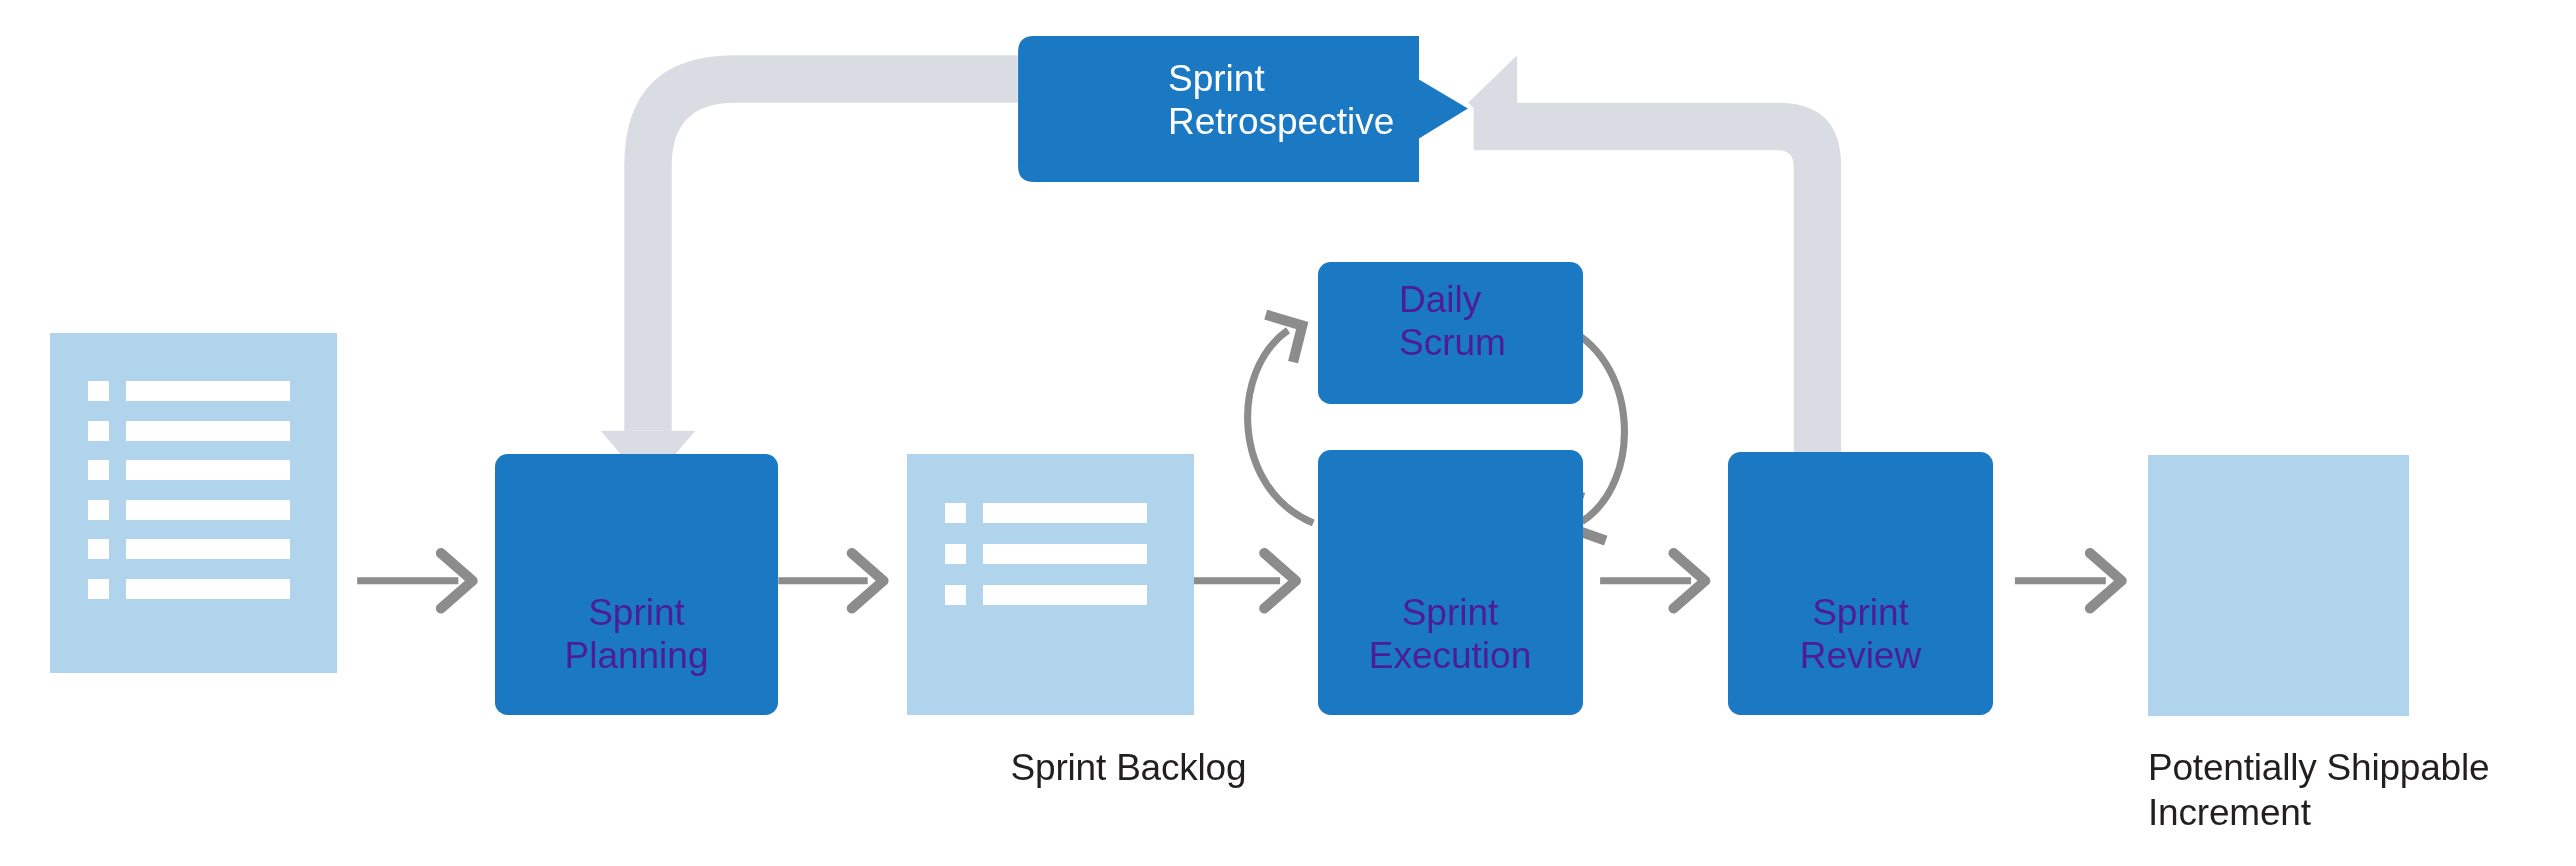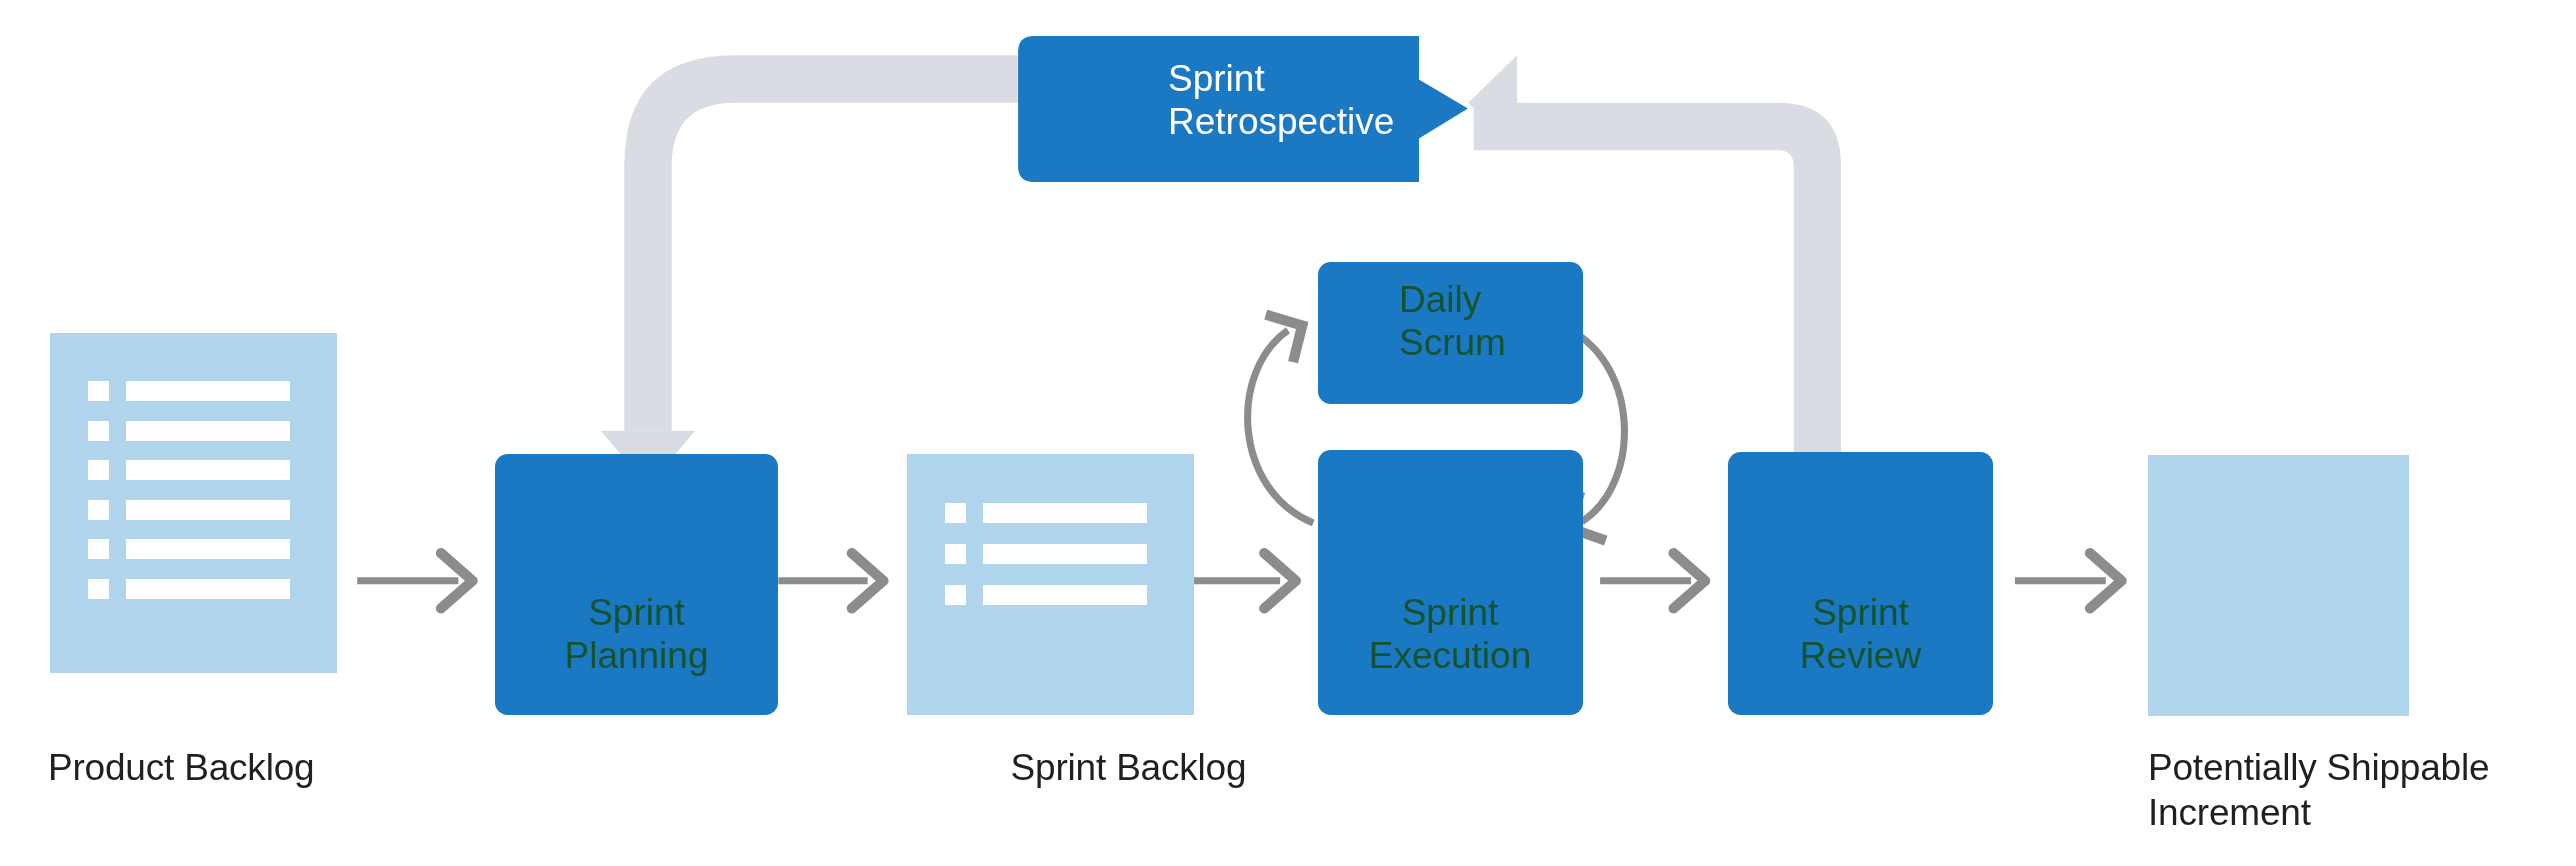--- a/index.html
+++ b/index.html
@@ -46,21 +46,21 @@
   .event {
     position: absolute;
     background: #1B79C3;
     border-radius: 12.6px;
     box-sizing: border-box;
   }
   .event-label {
     position: absolute;
     left: 0;
     right: 0;
-    color: #14532d;
+    color: #4c1d95;
     font-size: 37px;
     line-height: 1.17;
     text-align: center;
     white-space: pre-line;
   }
 
   
   #retro-pill {
     position: absolute;
     left: 1018px;
@@ -263,21 +263,20 @@
         <div class="list-row" style="top:158px;">
           <span class="list-bullet"></span>
           <span class="list-bar" style="left:38px; width:164px;"></span>
         </div>
         <div class="list-row" style="top:198px;">
           <span class="list-bullet"></span>
           <span class="list-bar" style="left:38px; width:164px;"></span>
         </div>
       </div>
     </div>
-    <div class="artifact-label" style="left:48px; top:745px; width:411px;">Product Backlog</div>
 
     <div class="event" style="left:495px; top:454px; width:283px; height:261px;"></div>
     <div class="event-label" style="left:495px; top:591px; width:283px;">Sprint
 Planning</div>
 
     <div class="artifact" style="left:907px; top:454px; width:287px; height:261px;">
       <div class="list-rows" style="left:38px; top:49px; width:213px; height:134px;">
         <div class="list-row" style="top:0px;">
           <span class="list-bullet"></span>
           <span class="list-bar" style="left:38px; width:164px;"></span>

